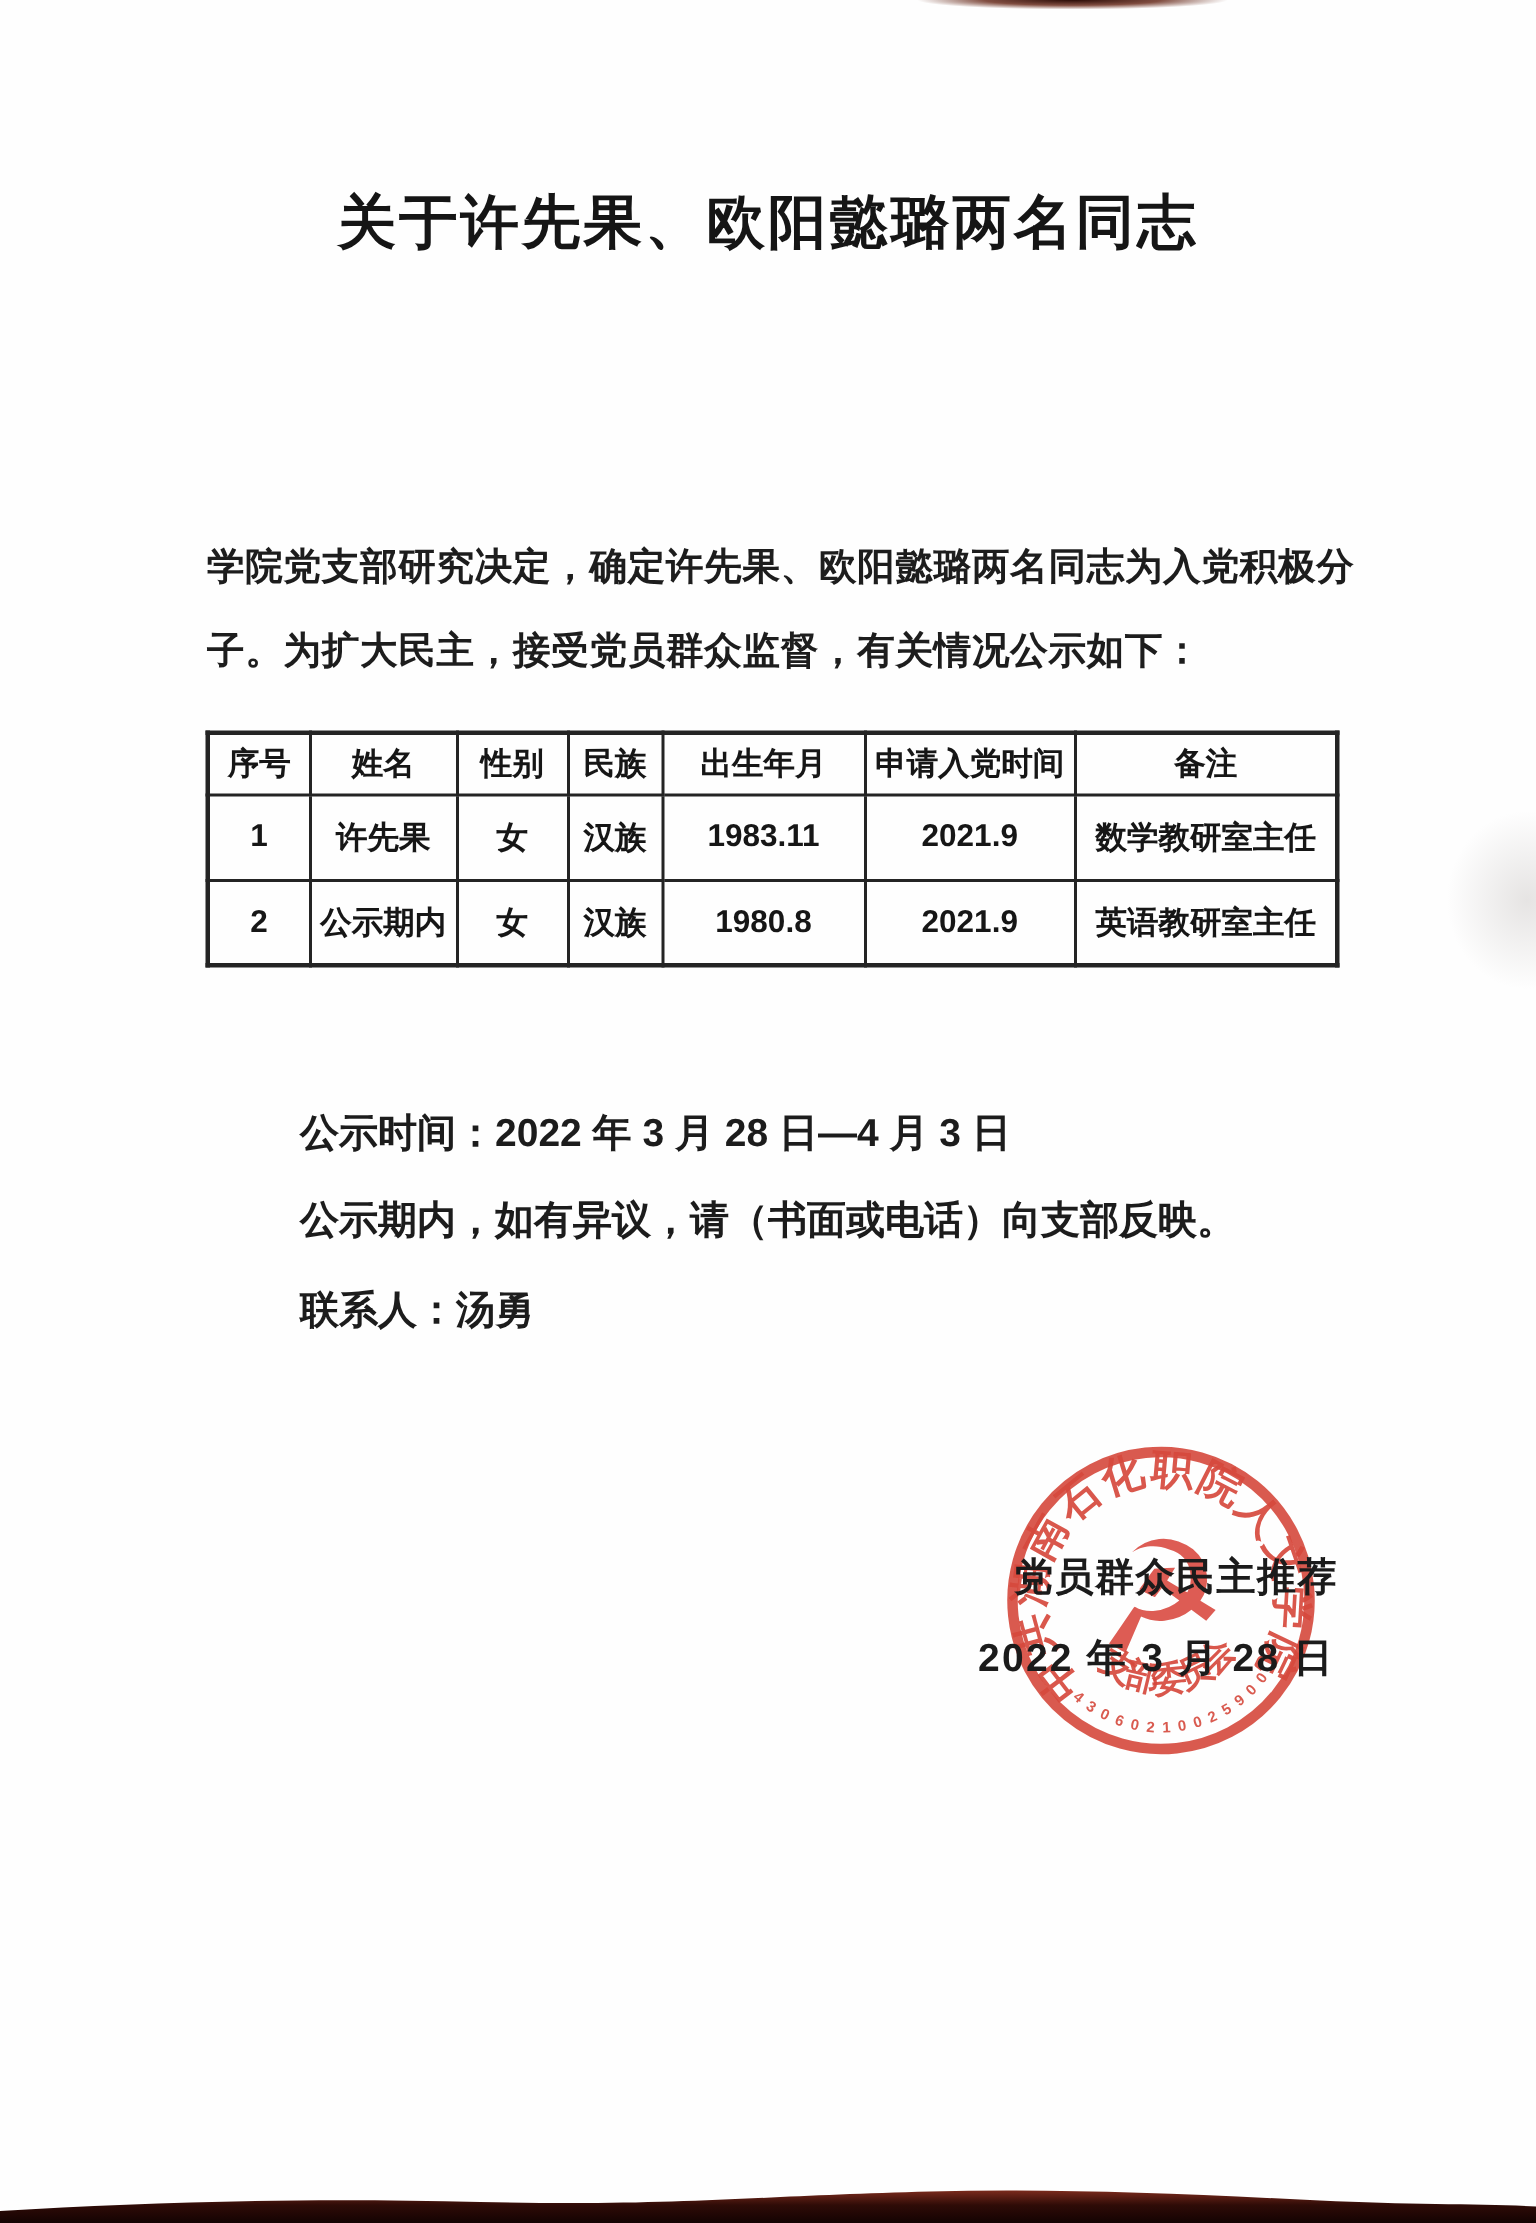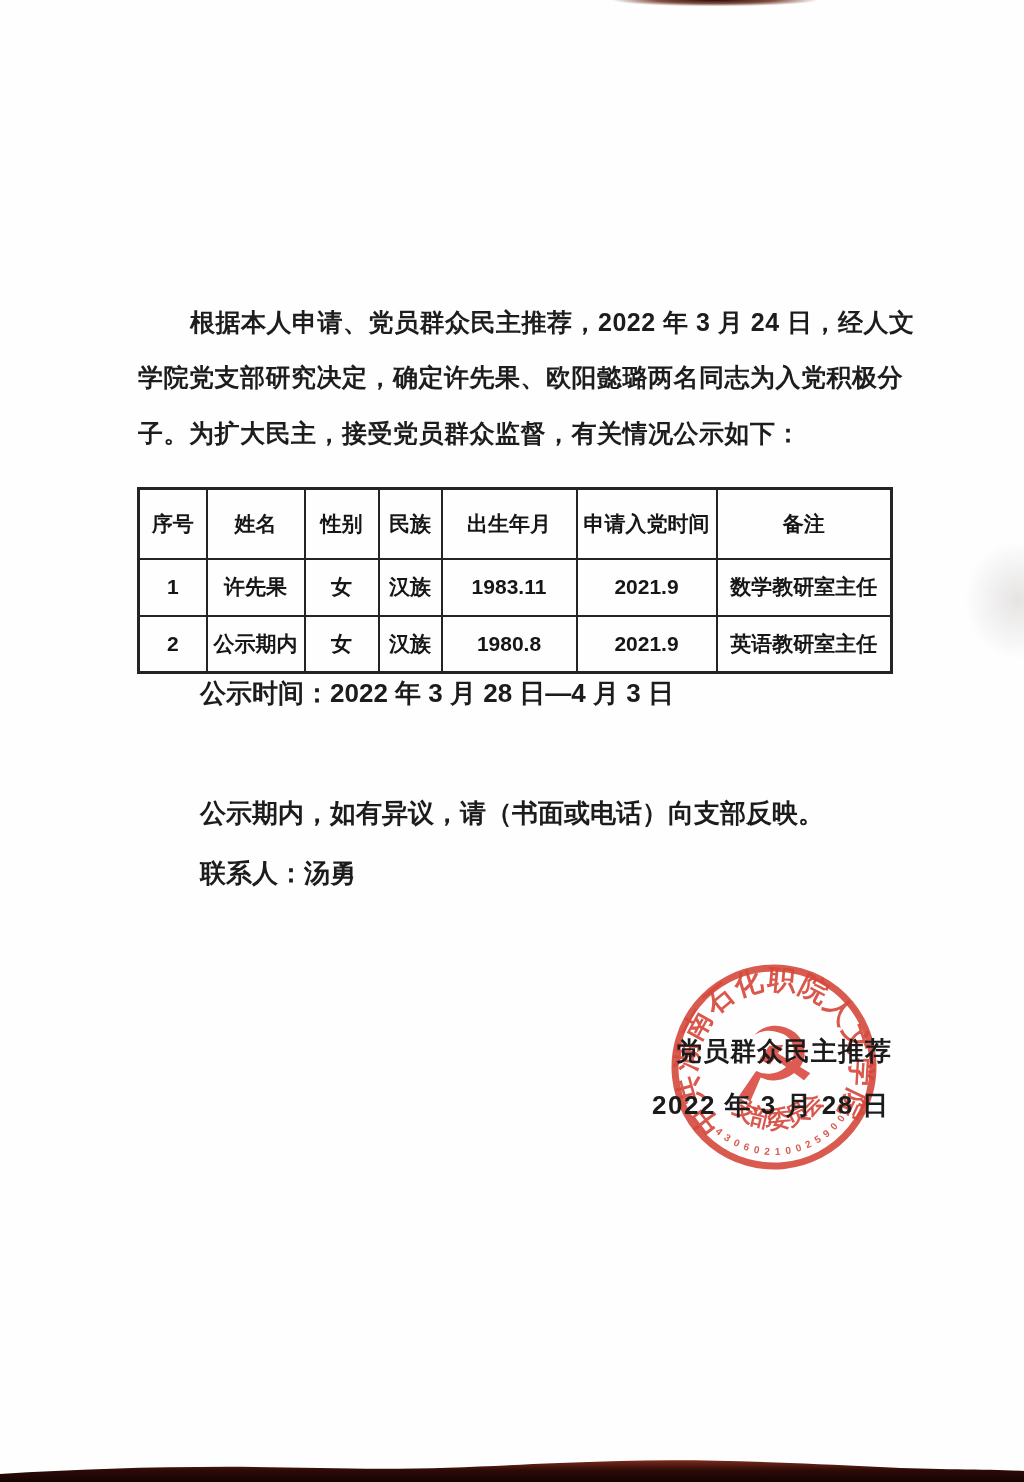--- a/index.html
+++ b/index.html
@@ -37,48 +37,48 @@
   .para.l3 { top:417px; }
 
   
   table.roster {
     position:absolute; left:137px; top:487px; width:753px;
     border-collapse:collapse; table-layout:fixed;
     font-size:21px; text-align:center; color:#161616;
     border:3px solid #242424;
   }
   table.roster th, table.roster td { border:2px solid #242424; padding:0; }
-  table.roster th { height:70px; font-weight:700; font-size:21px; }
+  table.roster th { height:41px; font-weight:700; font-size:21px; }
   table.roster td { height:57px; font-weight:600; }
 
   
   .info { position:absolute; left:200px; font-size:26px; font-weight:700; color:#1c1c1c; white-space:nowrap; }
-  .info.i0 { top:676px;text-align:right; }
+  .info.i0 { top:738px;text-align:right; }
   .info.i1 { top:761px;margin-top:35px; }
   .info.i2 { top:856px; }
   .info.i3 { top:871px; }
 
   
   .stamp { position:absolute; left:664px; top:957px; width:220px; height:220px; }
   .sig { position:absolute; font-size:26px; font-weight:700; color:#1b1b1b; white-space:nowrap; z-index:5; }
   .sig.org  { left:676px; top:1034px; letter-spacing:1px; }
   .sig.date { left:652px; top:1088px; letter-spacing:1.5px; }
 </style>
 </head>
 <body>
 
 <div class="page">
 
   <div class="top-smudge"></div>
   <div class="edge-smudge"></div>
 
   <div class="title">
+    <div>关于许先果、欧阳懿璐两名同志</div>
   </div>
 
-  <div class="para l1">根据本人申请、党员群众民主推荐，2022 年 3 月 24 日，经人文</div>
   <div class="para l3">子。为扩大民主，接受党员群众监督，有关情况公示如下：</div>
   <div class="para l2">学院党支部研究决定，确定许先果、欧阳懿璐两名同志为入党积极分</div>
 
   <table class="roster">
     <colgroup>
       <col style="width:68px">
         <col style="width:98px">
         <col style="width:74px">
       <col style="width:63px">
         <col style="width:135px">

